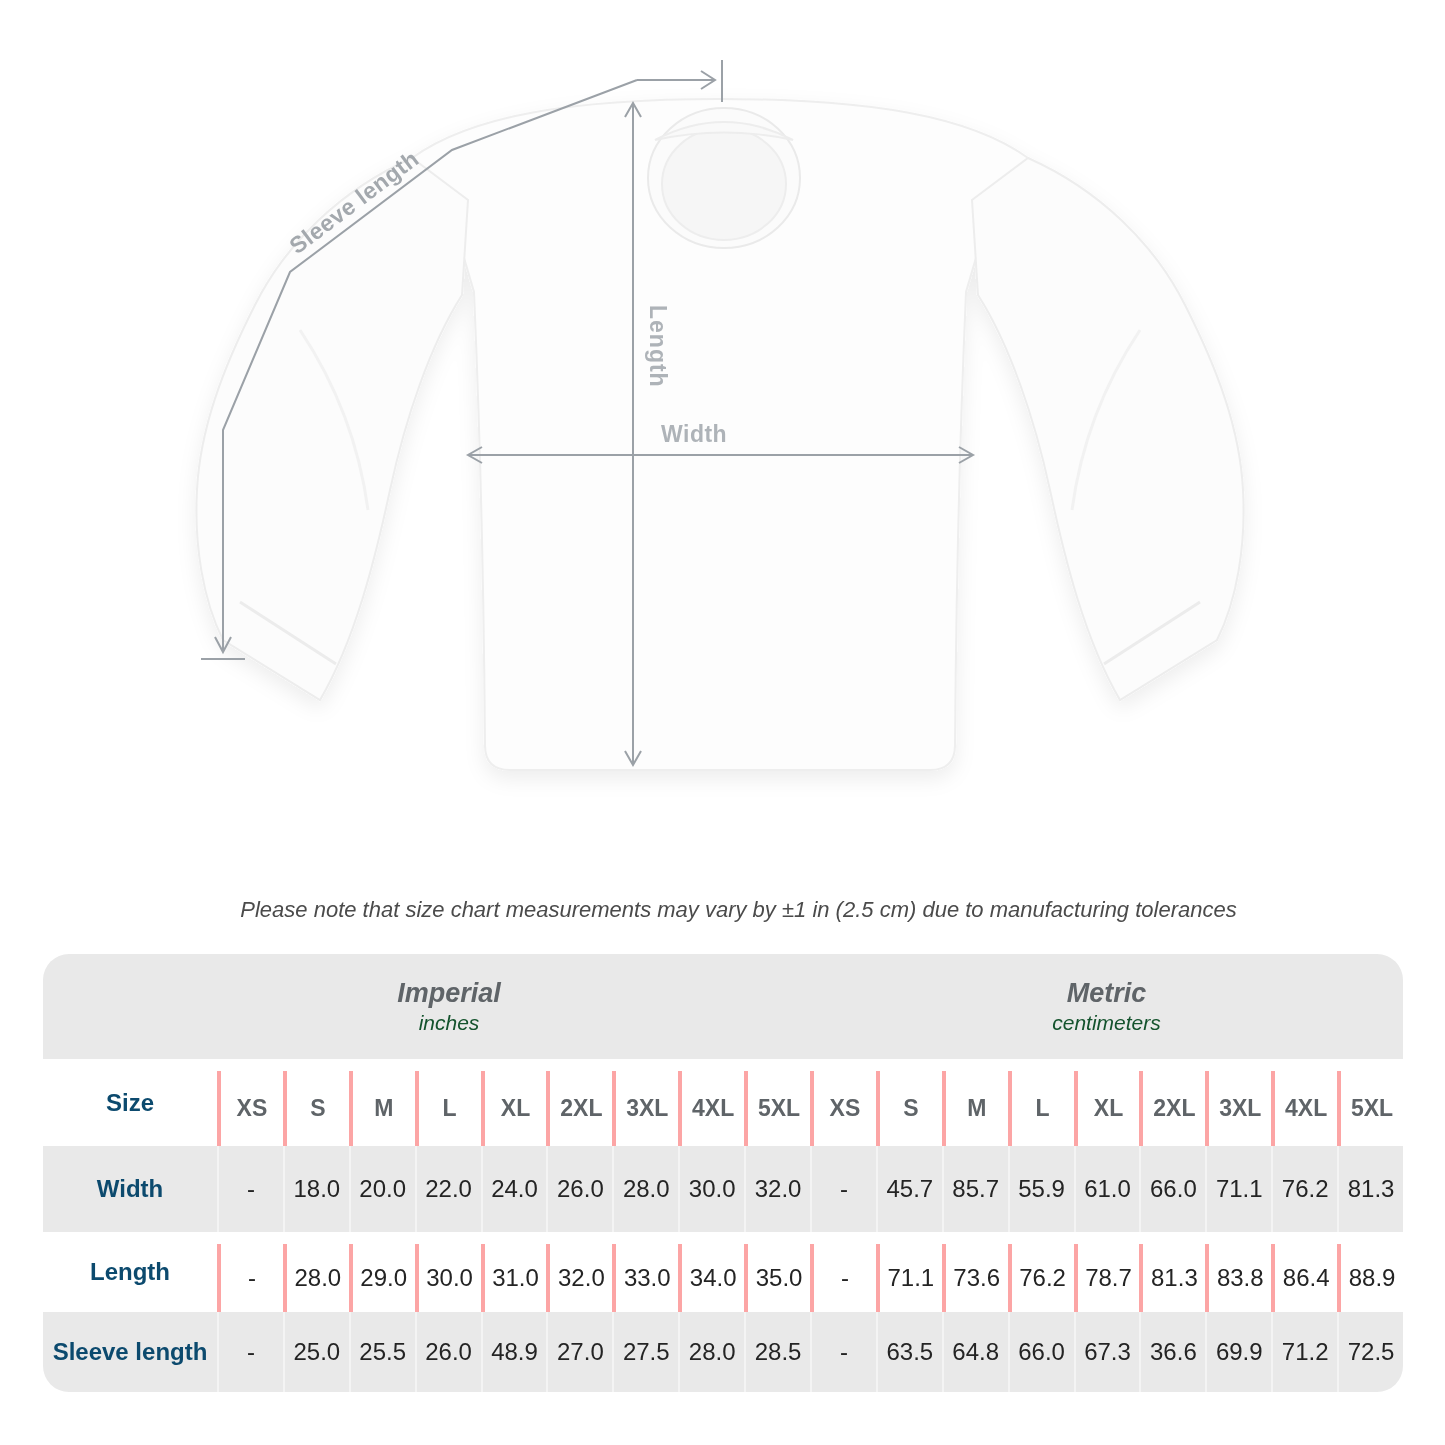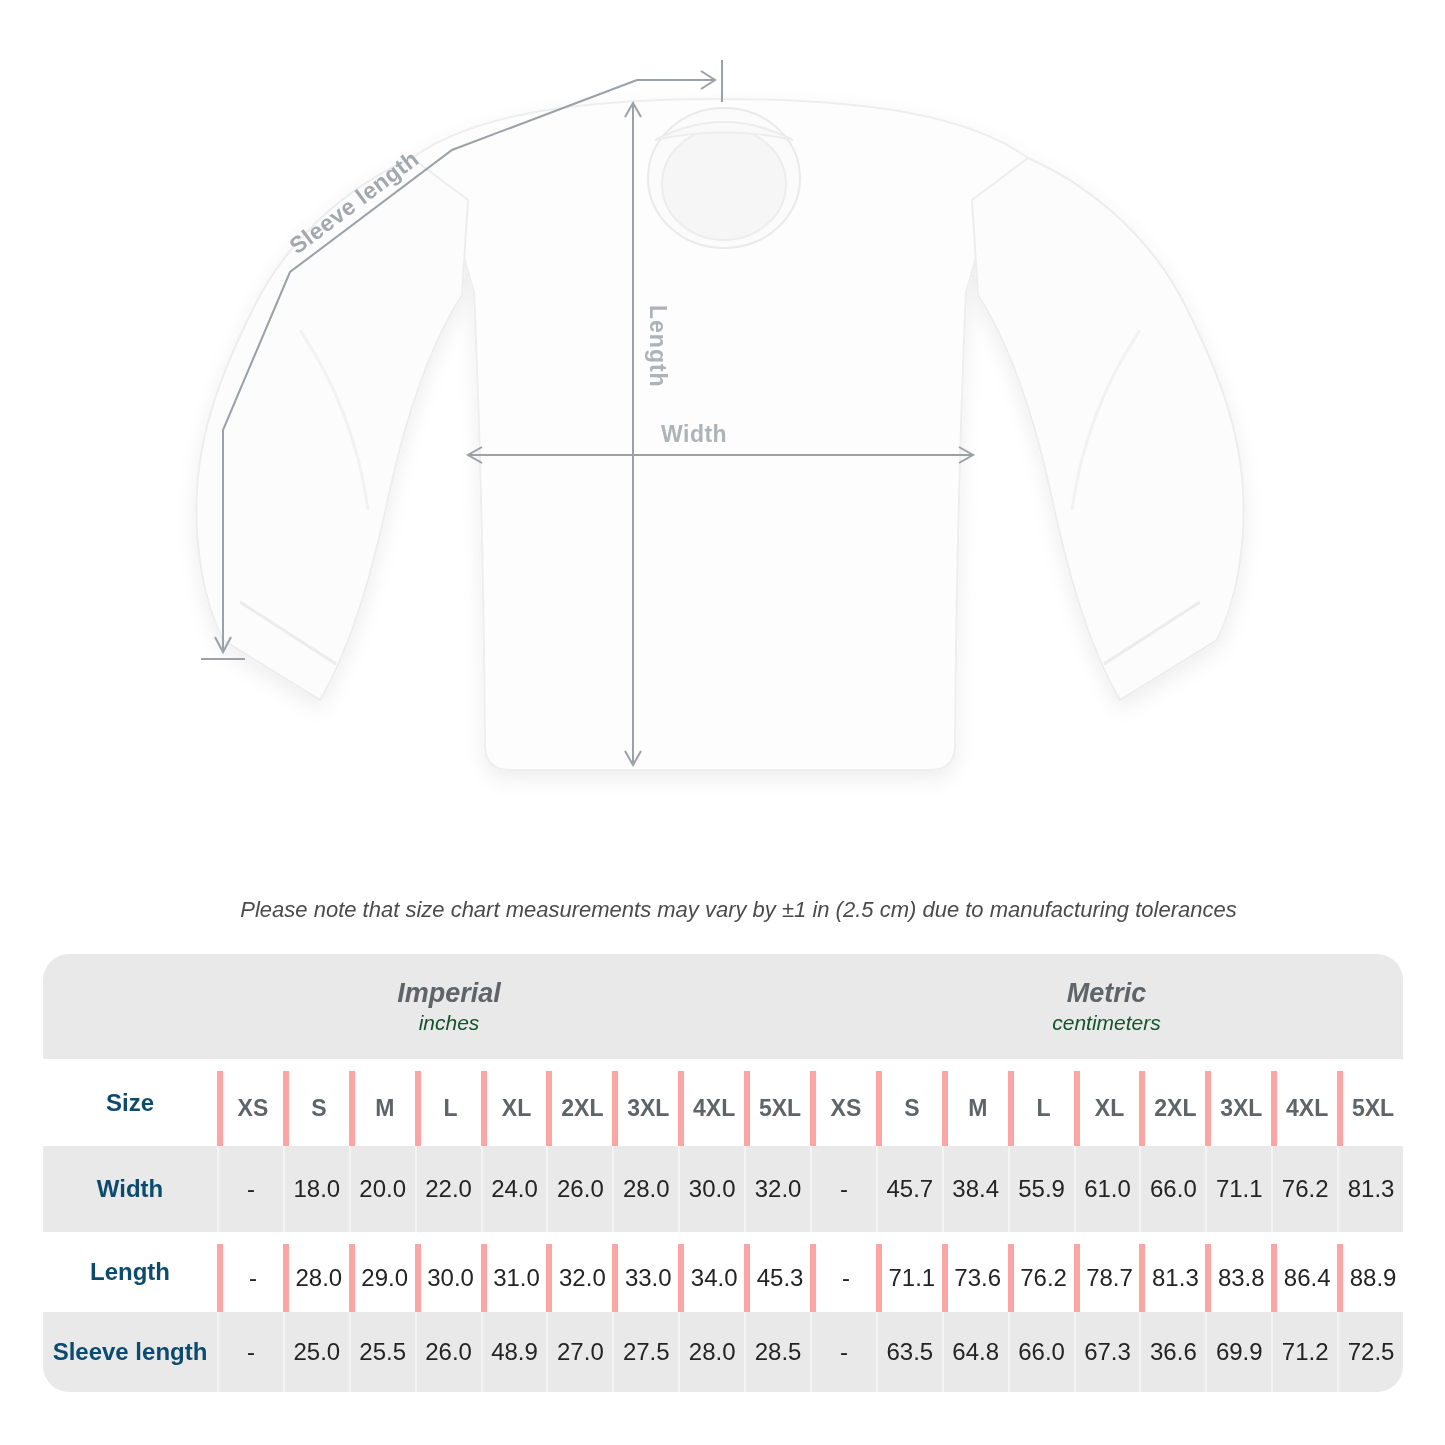--- a/index.html
+++ b/index.html
@@ -23,21 +23,21 @@
   .size-table{
     position:absolute;left:43px;top:954px;width:1360px;height:438px;
     display:grid;grid-template-columns:174px repeat(18,1fr);
     grid-template-rows:105px 87px 86px 80px 80px;
     border-radius:26px;overflow:hidden;background:#ffffff;
   }
   .row{display:contents;}
   .c{display:flex;align-items:center;justify-content:center;}
   .g{background:#e9e9e9;}
   .w{background:#ffffff;}
-  .sepw{border-left:6px solid #fca5a5;margin-top:12px;}
+  .sepw{border-left:4px solid #fca5a5;margin-top:12px;}
   .sepg{border-left:2px solid #f4f4f4;}
   .group{flex-direction:column;gap:2px;}
   .group.imperial{padding-left:45px;}
   .gl{font-size:27px;font-weight:bold;font-style:italic;color:#5f6468;}
   .gu{font-size:21px;font-style:italic;color:#14532d;}
   .lab{font-size:24px;font-weight:bold;color:#0c4a6e;}
   .hsize{font-size:23px;font-weight:bold;color:#5f6468;}
   .val{font-size:24px;color:#242424;}
 </style>
 </head>
@@ -163,40 +163,40 @@
       <div class="c g val sepg">18.0</div>
       <div class="c g val sepg">20.0</div>
       <div class="c g val sepg">22.0</div>
       <div class="c g val sepg">24.0</div>
       <div class="c g val sepg">26.0</div>
       <div class="c g val sepg">28.0</div>
       <div class="c g val sepg">30.0</div>
       <div class="c g val sepg">32.0</div>
       <div class="c g val sepg">-</div>
       <div class="c g val sepg">45.7</div>
-      <div class="c g val sepg">38.4</div>
+      <div class="c g val sepg">85.7</div>
       <div class="c g val sepg">55.9</div>
       <div class="c g val sepg">61.0</div>
       <div class="c g val sepg">66.0</div>
       <div class="c g val sepg">71.1</div>
       <div class="c g val sepg">76.2</div>
       <div class="c g val sepg">81.3</div>
     </div>
 
     <div class="row">
       <div class="c w lab">Length</div>
       <div class="c w val sepw">-</div>
       <div class="c w val sepw">28.0</div>
       <div class="c w val sepw">29.0</div>
       <div class="c w val sepw">30.0</div>
       <div class="c w val sepw">31.0</div>
       <div class="c w val sepw">32.0</div>
       <div class="c w val sepw">33.0</div>
       <div class="c w val sepw">34.0</div>
-      <div class="c w val sepw">45.3</div>
+      <div class="c w val sepw">35.0</div>
       <div class="c w val sepw">-</div>
       <div class="c w val sepw">71.1</div>
       <div class="c w val sepw">73.6</div>
       <div class="c w val sepw">76.2</div>
       <div class="c w val sepw">78.7</div>
       <div class="c w val sepw">81.3</div>
       <div class="c w val sepw">83.8</div>
       <div class="c w val sepw">86.4</div>
       <div class="c w val sepw">88.9</div>
     </div>

